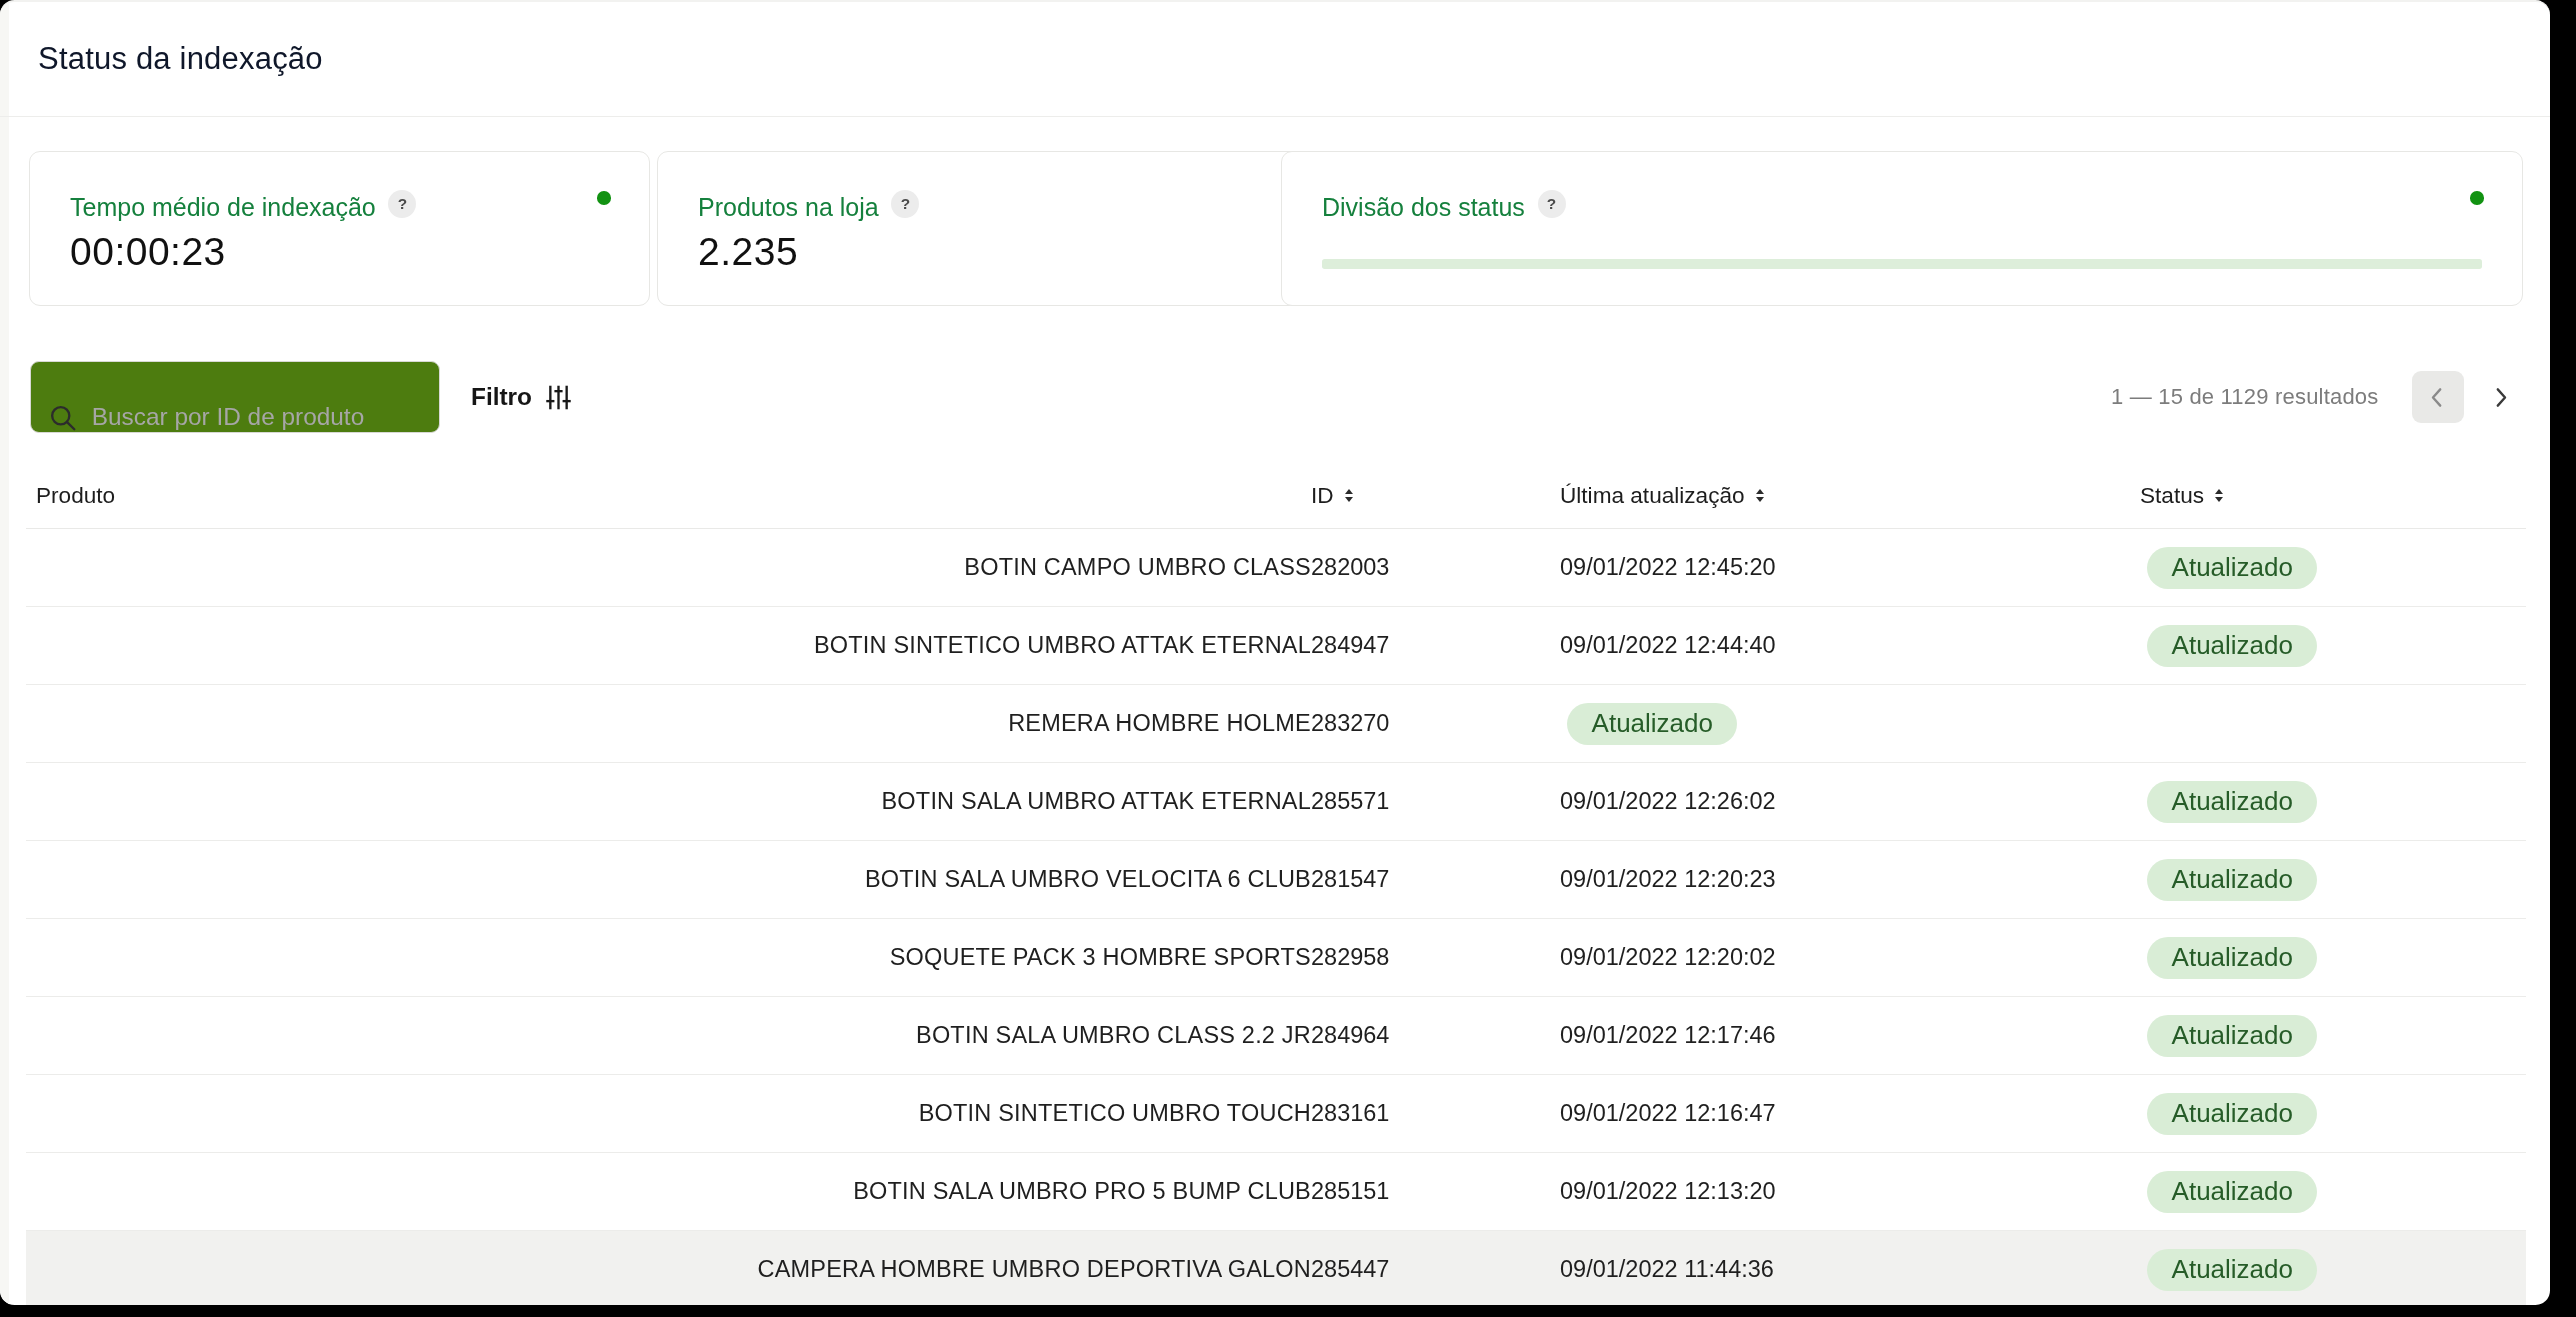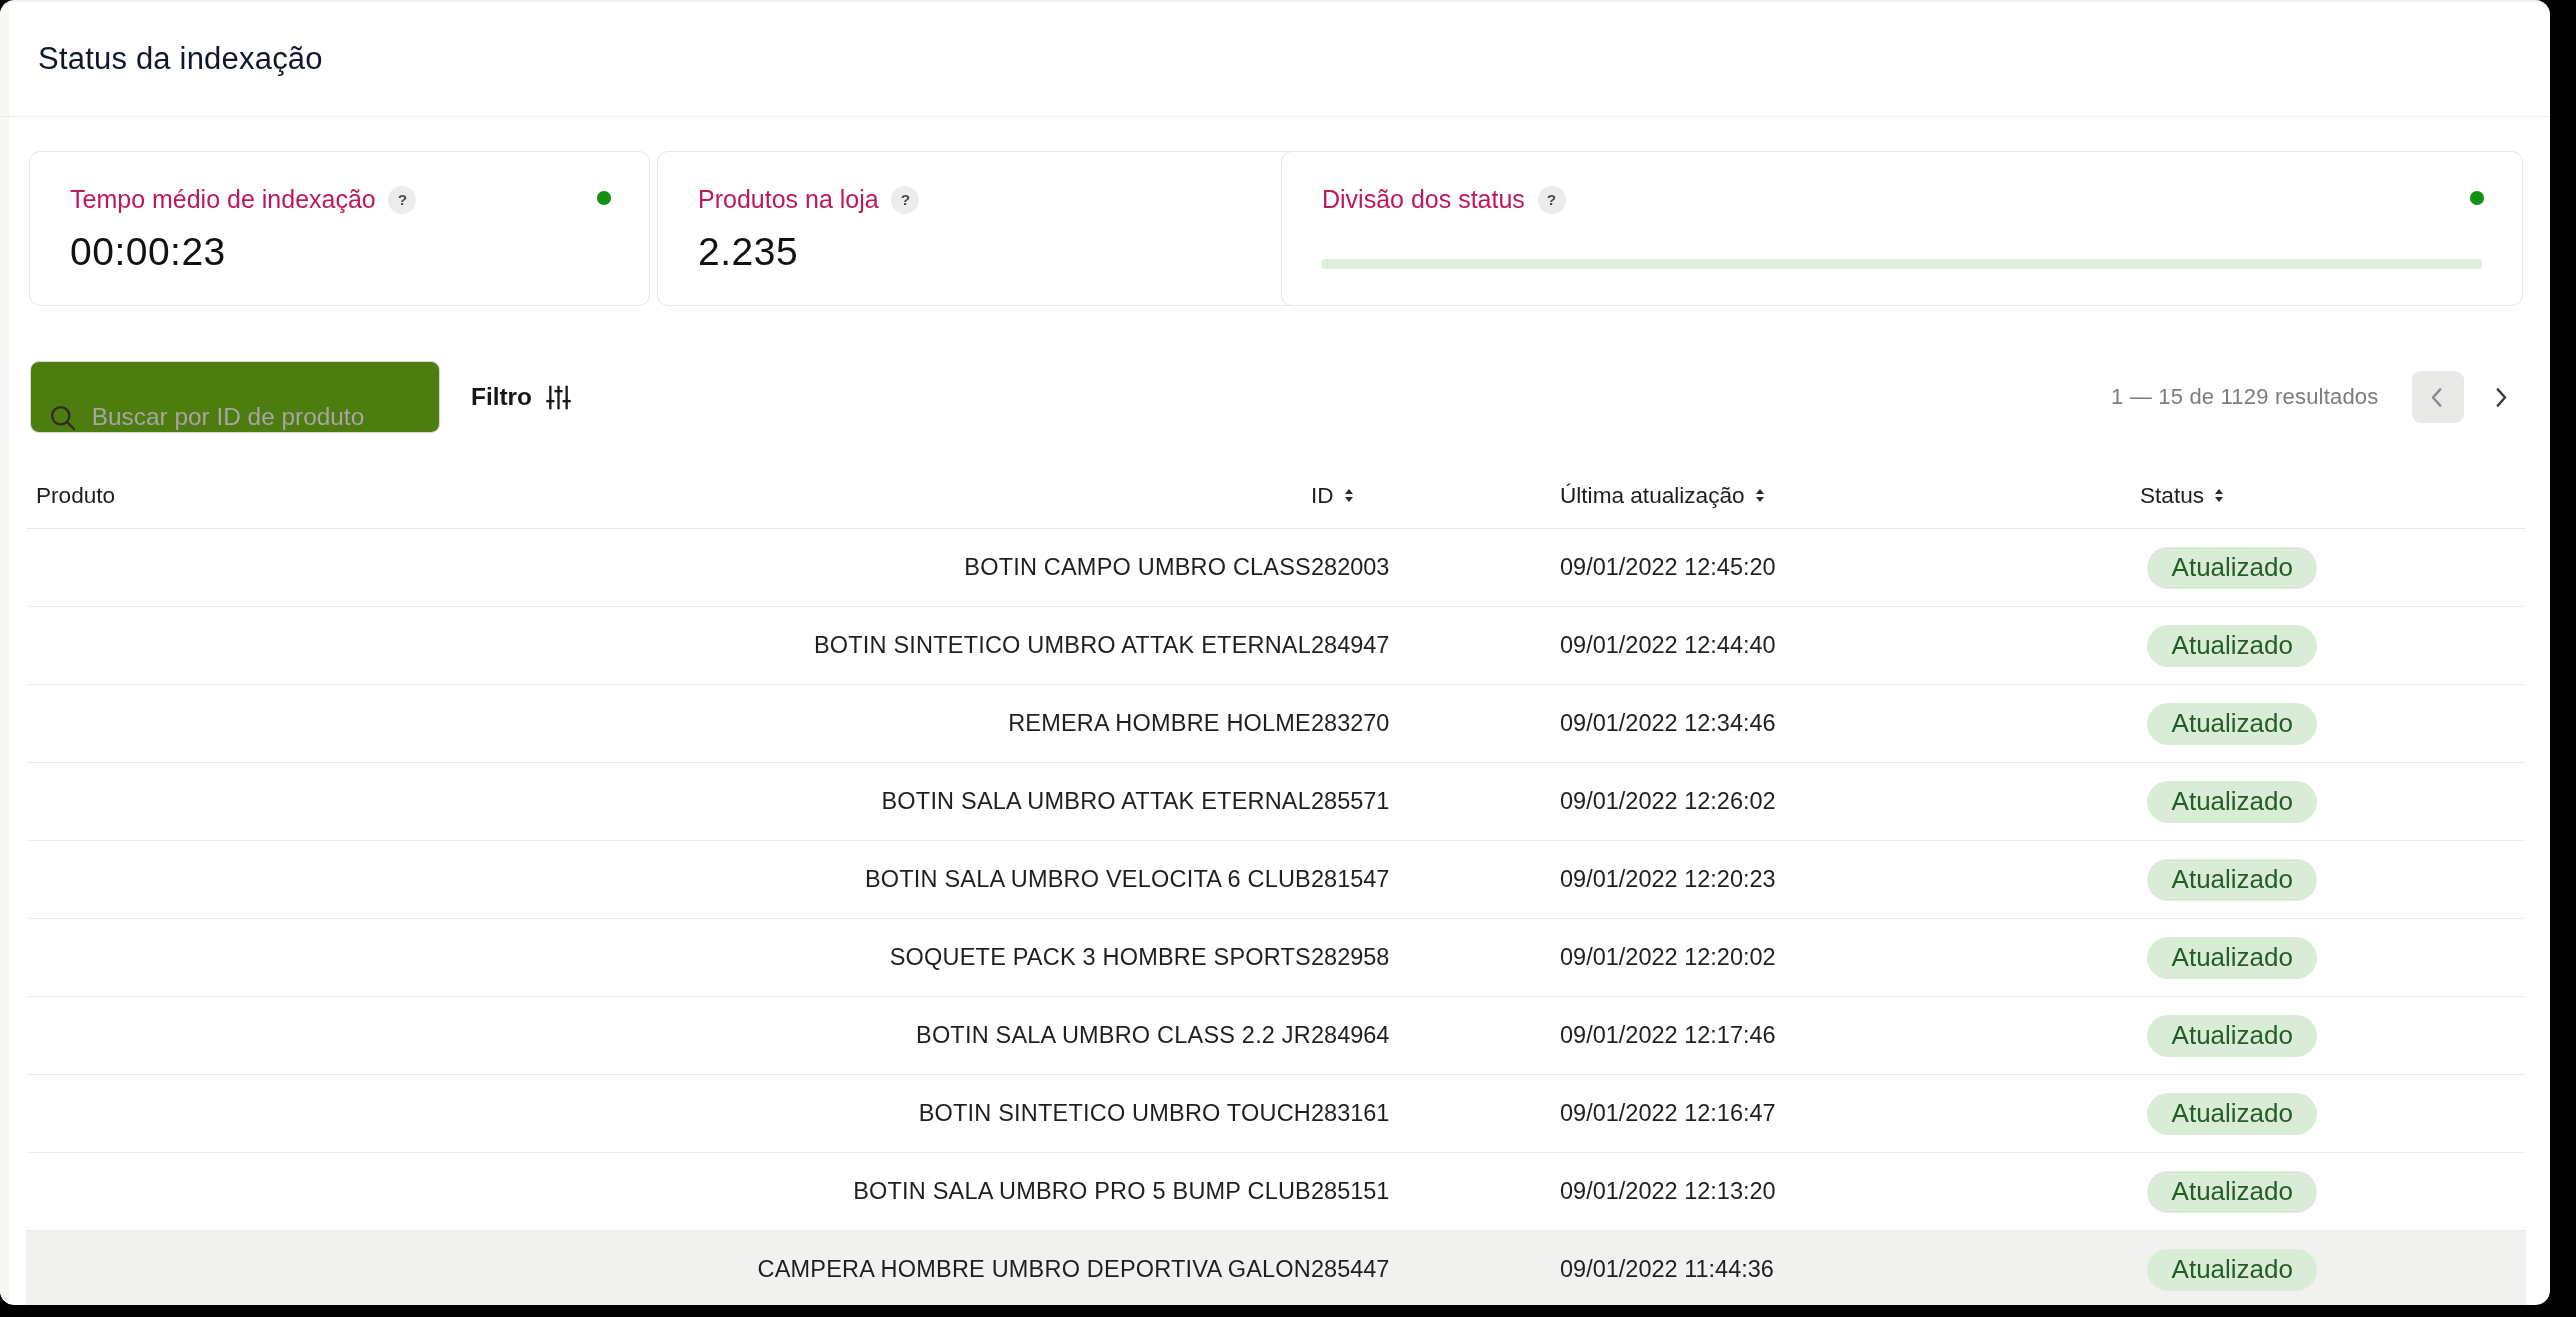--- a/index.html
+++ b/index.html
@@ -16,21 +16,21 @@
   .page-title{position:absolute;left:38px;top:0;height:114px;display:flex;align-items:center;
               font-size:31px;font-weight:500;color:#0f172a;letter-spacing:0.2px;}
 
   
   .card{position:absolute;top:149px;height:155px;background:#fff;border:1.8px solid #e7e7e4;
         border-radius:11px;box-sizing:border-box;}
   .card1{left:29px;width:621px;}
   .card2{left:657px;width:744px;}
   .card3{left:1281px;width:1242px;}
   .card-label-row{position:absolute;left:40px;top:33px;display:flex;align-items:center;gap:12.7px;}
-  .card-label{font-size:25px;color:#be185d;}
+  .card-label{font-size:25px;color:#15803d;margin-top:8px;}
   .help-icon{width:28px;height:28px;border-radius:50%;background:#ececec;color:#4a4a4a;
              display:flex;align-items:center;justify-content:center;font-size:15.4px;font-weight:700;cursor:pointer;}
   .status-dot{position:absolute;right:38px;top:39px;width:13.6px;height:13.6px;border-radius:50%;
               background:var(--status_dot,#129212);}
   .card-value{position:absolute;left:40px;top:78px;font-size:39px;color:#111;letter-spacing:0.5px;text-align:right;}
   .division-bar{position:absolute;left:40px;right:40px;top:107px;height:10px;border-radius:2.7px;
                 background:var(--division_bar,#ddeeda);}
 
   
   .search-box{position:absolute;left:30px;top:359px;width:410px;height:72px;border:1.8px solid #d8d8d5;
@@ -179,21 +179,20 @@
     <div class="cell-product">BOTIN SINTETICO UMBRO ATTAK ETERNAL</div>
     <div class="cell-id">284947</div>
     <div class="cell-date">09/01/2022 12:44:40</div>
     <div class="cell-status">
       <span class="badge">Atualizado</span>
     </div>
   </div>
           <div class="row">
     <div class="cell-product">REMERA HOMBRE HOLME</div>
     <div class="cell-id">283270</div>
-    <div class="cell-date">09/01/2022 12:34:46</div>
     <div class="cell-status">
       <span class="badge">Atualizado</span>
     </div>
   </div>
           <div class="row">
     <div class="cell-product">BOTIN SALA UMBRO ATTAK ETERNAL</div>
     <div class="cell-id">285571</div>
     <div class="cell-date">09/01/2022 12:26:02</div>
     <div class="cell-status">
       <span class="badge">Atualizado</span>

